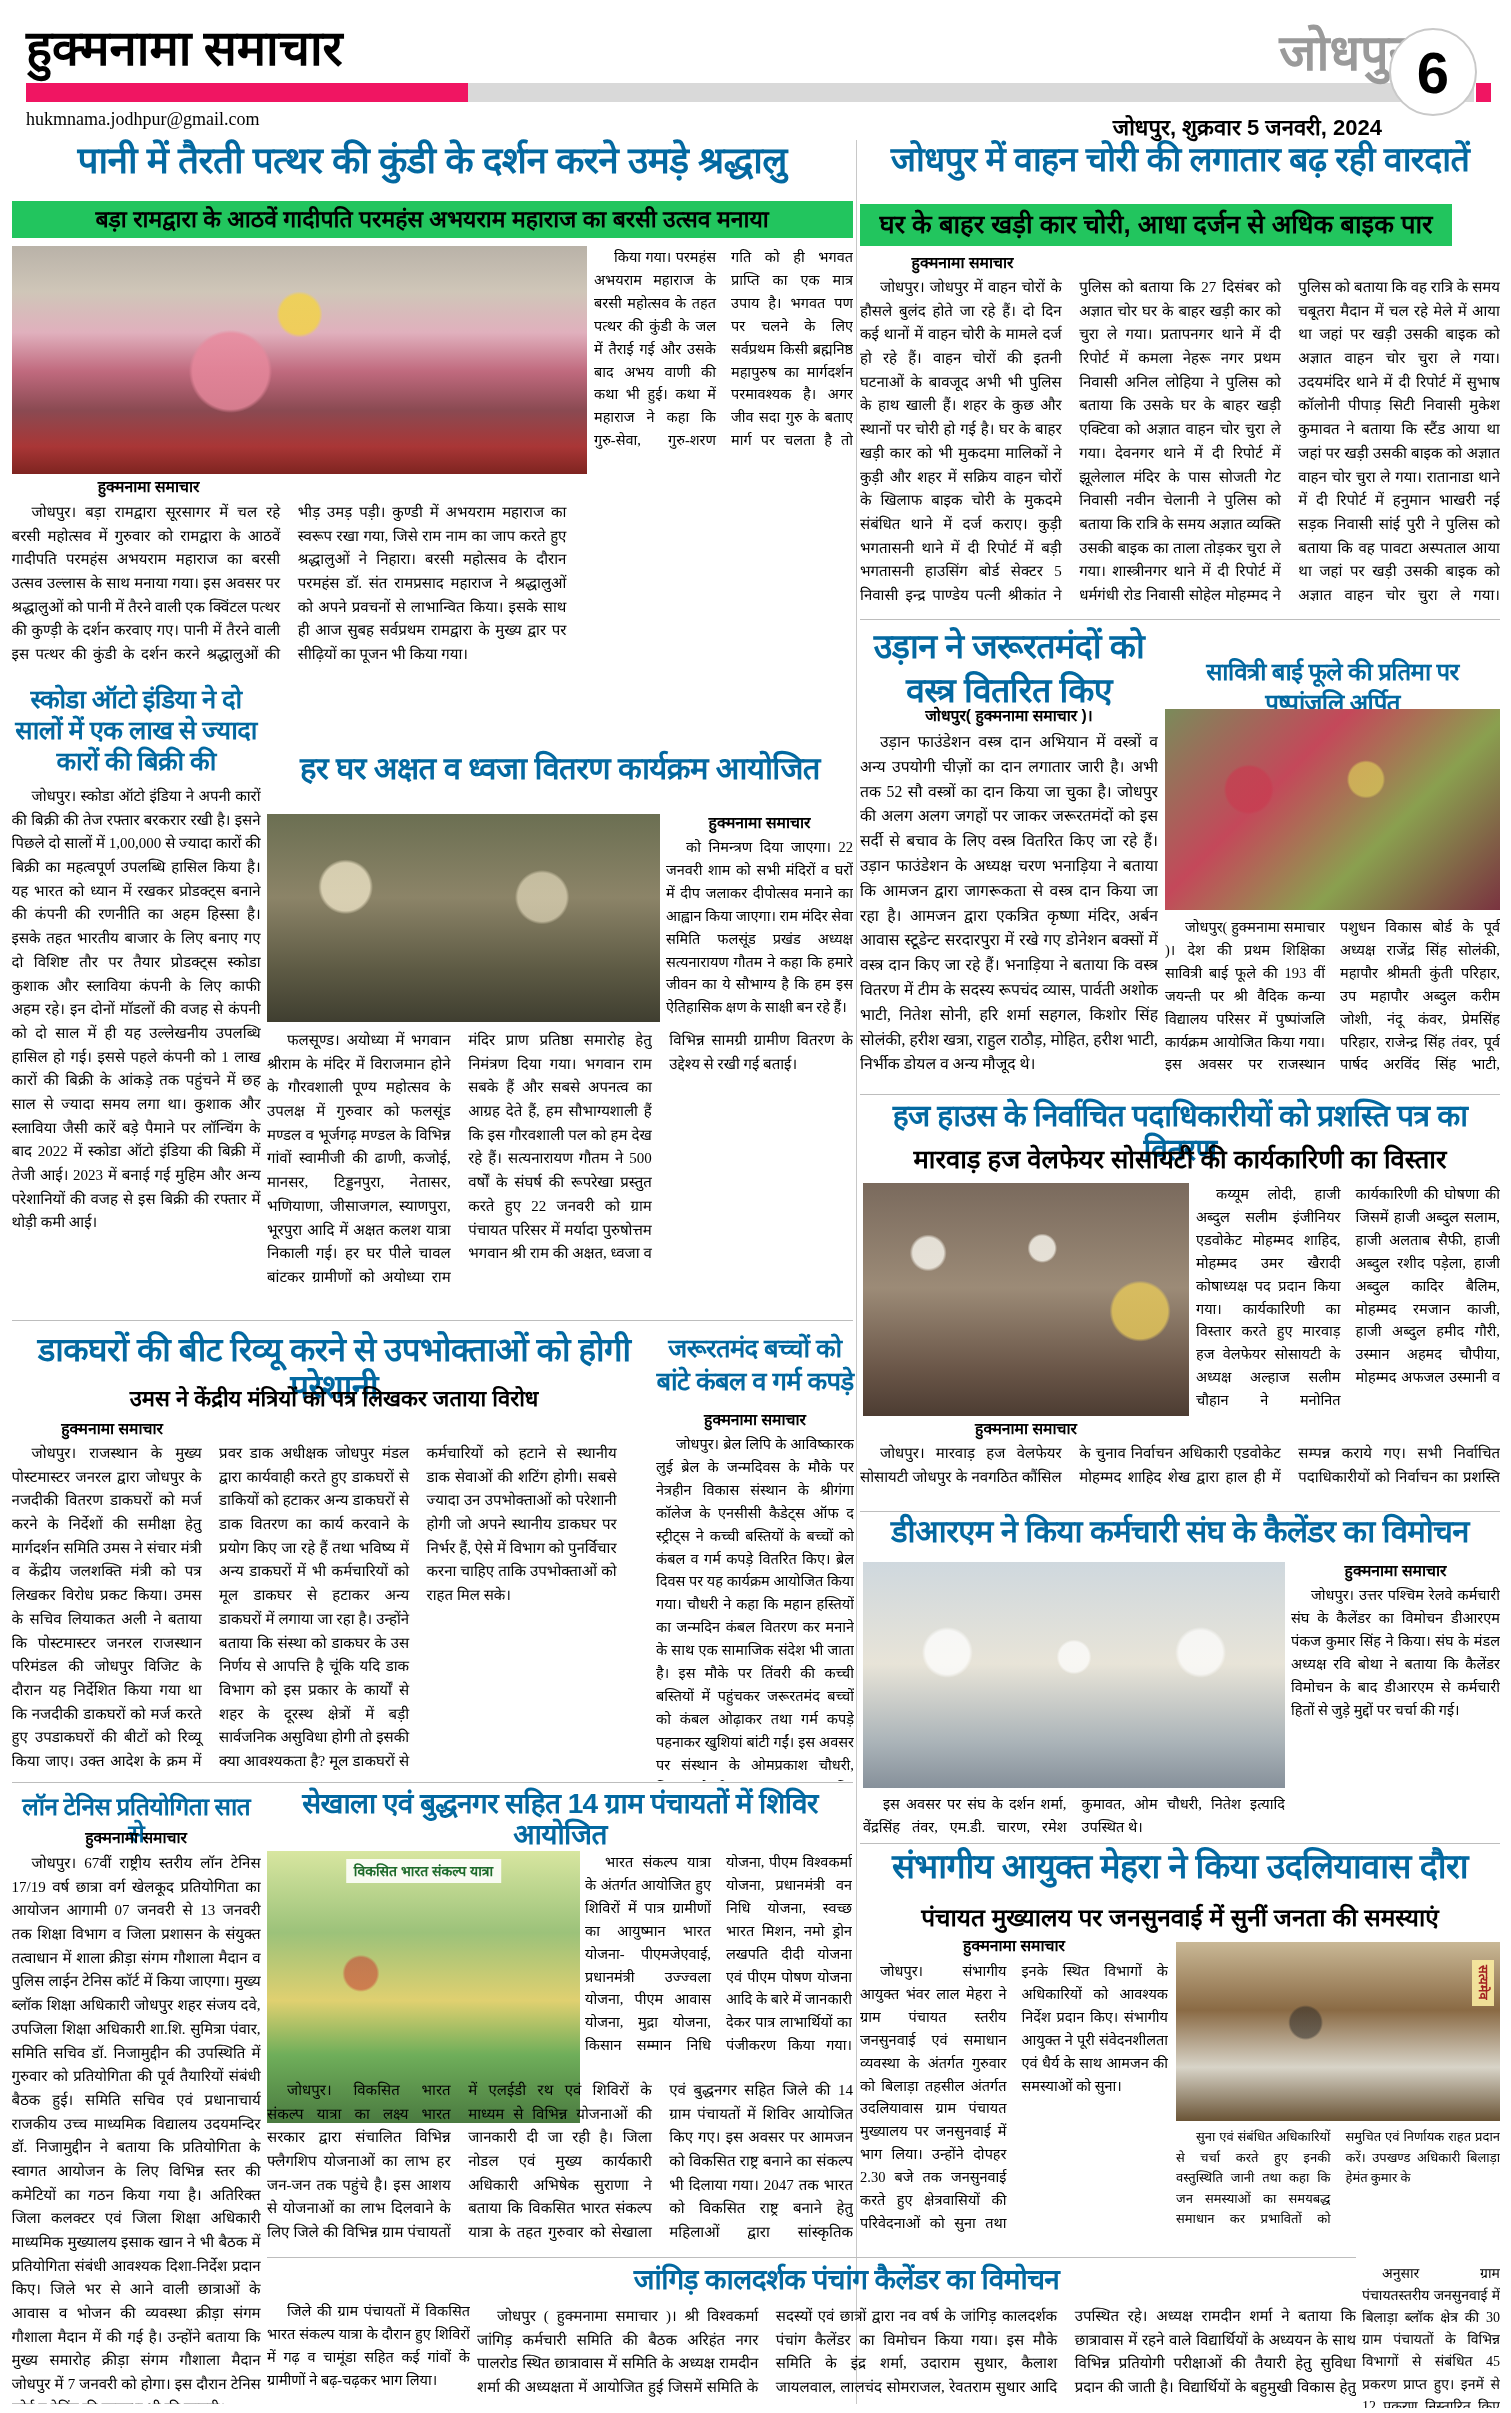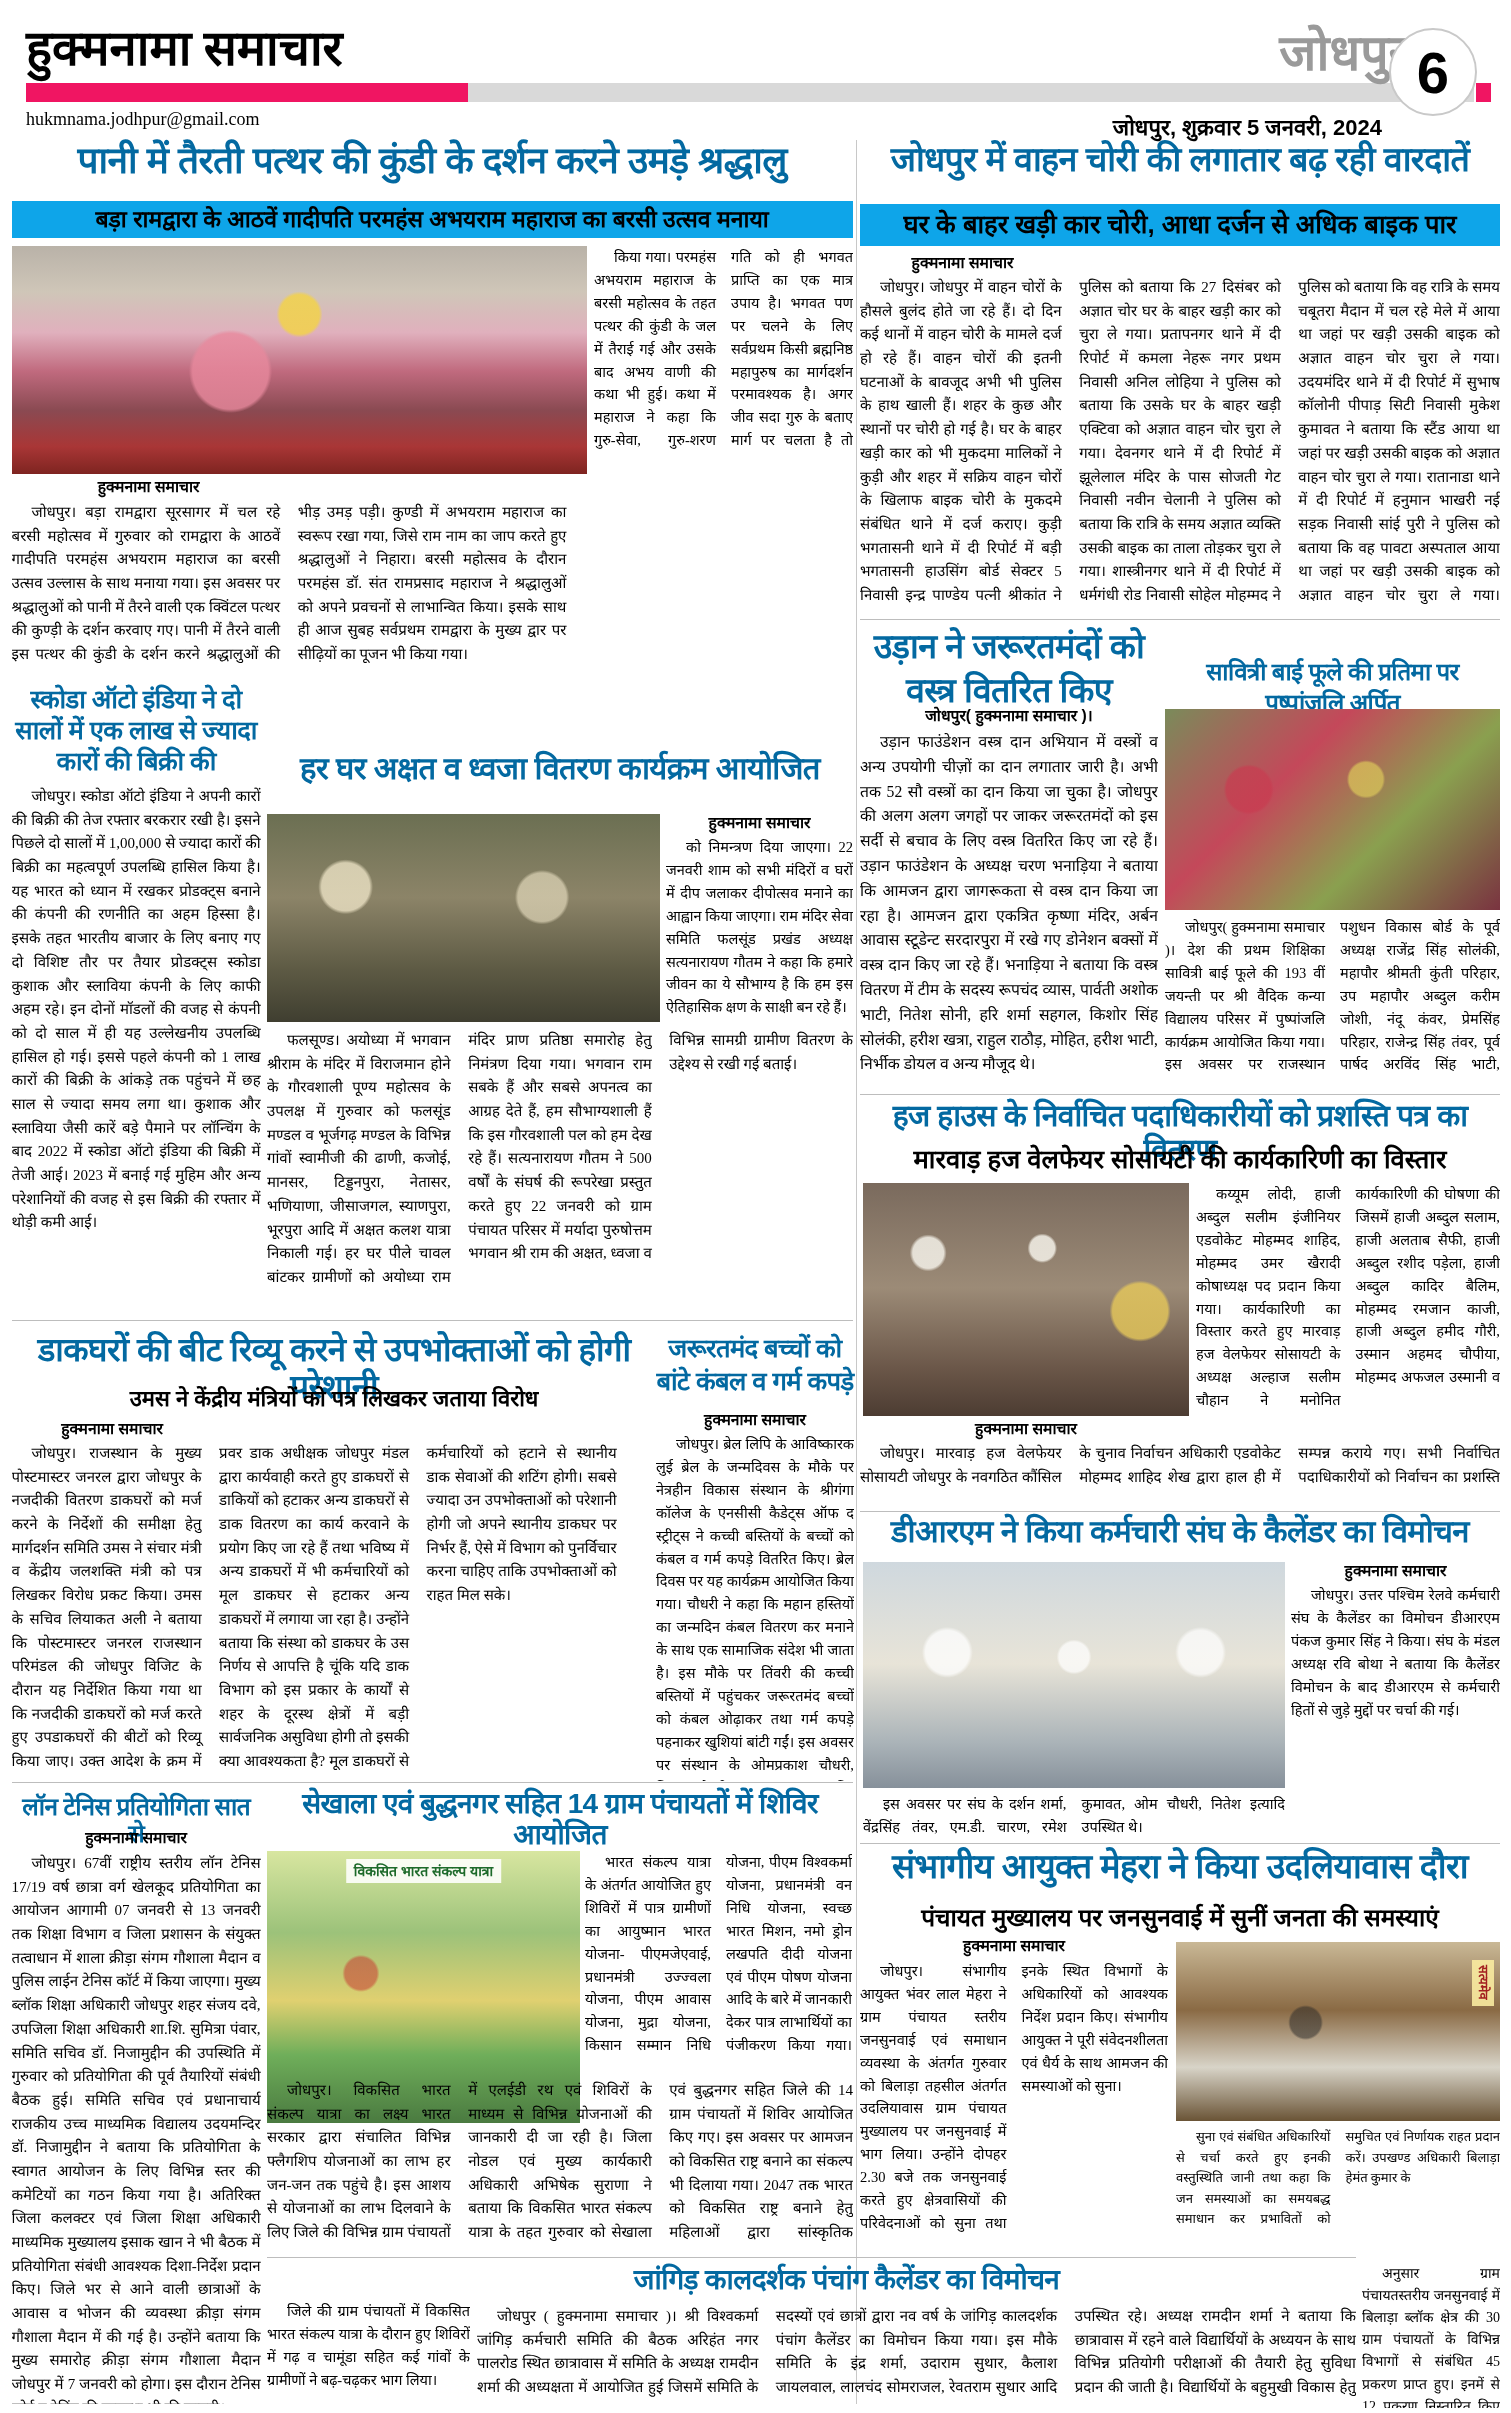--- a/index.html
+++ b/index.html
@@ -1,21 +1,21 @@
 <!DOCTYPE html>
 <html style="font-size:9.3px"><head>
 <meta charset="utf-8">
 <style>
   html,body{margin:0;padding:0;background:#ffffff;}
   #page{position:relative;width:1511px;height:2413px;background:#ffffff;overflow:hidden;
         font-family:"Liberation Serif",serif;color:#000;padding-left:24px;}
   .abs{position:absolute;}
   .hl{font-family:"Liberation Sans",sans-serif;font-weight:700;text-align:center;
       letter-spacing:-0.6px;line-height:1.12;color:#0369a1;}
-  .subbar{background:#0ea5e9;display:flex;align-items:center;justify-content:center;}
+  .subbar{background:#22c55e;display:flex;align-items:center;justify-content:center;}
   .sub{font-family:"Liberation Sans",sans-serif;font-weight:700;text-align:center;line-height:1.15;}
   .byline{font-family:"Liberation Sans",sans-serif;font-weight:700;text-align:center;
           font-size:15.7px;line-height:1.2;}
   .bodytext{font-size:15px;line-height:1.58;text-align:justify;overflow:hidden;
             word-break:break-word;text-indent:20px;}
   .cols2{column-count:2;column-gap:15px;column-fill:auto;}
   .cols3{column-count:3;column-gap:17.5px;column-fill:auto;}
   .photo{position:absolute;overflow:hidden;}
   .rule-v{position:absolute;width:1.2px;background:#c8c8c8;}
   .rule-h{position:absolute;height:0.6px;background:#bdbdbd;}
@@ -116,21 +116,21 @@
   </section>
 
   <div class="rule-h" style="left:267px;top:2257px;width:1089px;"></div>
   <section>
     <div class="abs hl" style="left:477px;top:2264px;width:739px;font-size:28px;">जांगिड़ कालदर्शक पंचांग कैलेंडर का विमोचन</div>
     <div class="abs bodytext cols3" style="left:477px;top:2305px;width:879px;height:102px;">जोधपुर ( हुक्मनामा समाचार )। श्री विश्वकर्मा जांगिड़ कर्मचारी समिति की बैठक अरिहंत नगर पालरोड स्थित छात्रावास में समिति के अध्यक्ष रामदीन शर्मा की अध्यक्षता में आयोजित हुई जिसमें समिति के सदस्यों एवं छात्रों द्वारा नव वर्ष के जांगिड़ कालदर्शक पंचांग कैलेंडर का विमोचन किया गया। इस मौके समिति के इंद्र शर्मा, उदाराम सुथार, कैलाश जायलवाल, लालचंद सोमराजल, रेवतराम सुथार आदि उपस्थित रहे। अध्यक्ष रामदीन शर्मा ने बताया कि छात्रावास में रहने वाले विद्यार्थियों के अध्ययन के साथ विभिन्न प्रतियोगी परीक्षाओं की तैयारी हेतु सुविधा प्रदान की जाती है। विद्यार्थियों के बहुमुखी विकास हेतु प्रेरणादायी संगोष्ठियों के साथ शारीरिक विकास हेतु खेलकूद प्रतियोगिताओं का आयोजन भी किया जाता है।</div>
   </section>
 
   <section>
     <div class="abs hl" style="left:860px;top:140px;width:640px;font-size:34px;">जोधपुर में वाहन चोरी की लगातार बढ़ रही वारदातें</div>
-    <div class="abs subbar" style="left:860px;top:204px;width:640px;height:42px;">
+    <div class="abs subbar" style="left:860px;top:204px;width:592px;height:42px;">
       <div class="sub" style="font-size:25.6px;">घर के बाहर खड़ी कार चोरी, आधा दर्जन से अधिक बाइक पार</div>
     </div>
     <div class="abs byline" style="left:860px;top:254px;width:205px;">हुक्मनामा समाचार</div>
     <div class="abs bodytext cols3" style="left:860px;top:276px;width:640px;height:342px;">जोधपुर। जोधपुर में वाहन चोरों के हौसले बुलंद होते जा रहे हैं। दो दिन कई थानों में वाहन चोरी के मामले दर्ज हो रहे हैं। वाहन चोरों की इतनी घटनाओं के बावजूद अभी भी पुलिस के हाथ खाली हैं। शहर के कुछ और स्थानों पर चोरी हो गई है। घर के बाहर खड़ी कार को भी मुकदमा मालिकों ने कुड़ी और शहर में सक्रिय वाहन चोरों के खिलाफ बाइक चोरी के मुकदमे संबंधित थाने में दर्ज कराए। कुड़ी भगतासनी थाने में दी रिपोर्ट में बड़ी भगतासनी हाउसिंग बोर्ड सेक्टर 5 निवासी इन्द्र पाण्डेय पत्नी श्रीकांत ने पुलिस को बताया कि 27 दिसंबर को अज्ञात चोर घर के बाहर खड़ी कार को चुरा ले गया। प्रतापनगर थाने में दी रिपोर्ट में कमला नेहरू नगर प्रथम निवासी अनिल लोहिया ने पुलिस को बताया कि उसके घर के बाहर खड़ी एक्टिवा को अज्ञात वाहन चोर चुरा ले गया। देवनगर थाने में दी रिपोर्ट में झूलेलाल मंदिर के पास सोजती गेट निवासी नवीन चेलानी ने पुलिस को बताया कि रात्रि के समय अज्ञात व्यक्ति उसकी बाइक का ताला तोड़कर चुरा ले गया। शास्त्रीनगर थाने में दी रिपोर्ट में धर्मगंधी रोड निवासी सोहेल मोहम्मद ने पुलिस को बताया कि वह रात्रि के समय चबूतरा मैदान में चल रहे मेले में आया था जहां पर खड़ी उसकी बाइक को अज्ञात वाहन चोर चुरा ले गया। उदयमंदिर थाने में दी रिपोर्ट में सुभाष कॉलोनी पीपाड़ सिटी निवासी मुकेश कुमावत ने बताया कि स्टैंड आया था जहां पर खड़ी उसकी बाइक को अज्ञात वाहन चोर चुरा ले गया। रातानाडा थाने में दी रिपोर्ट में हनुमान भाखरी नई सड़क निवासी सांई पुरी ने पुलिस को बताया कि वह पावटा अस्पताल आया था जहां पर खड़ी उसकी बाइक को अज्ञात वाहन चोर चुरा ले गया। महामंदिर थाने में दी रिपोर्ट में विश्वकर्मा नगर सैकेंड सरण डेयरी के पास रहने वाले रामप्रसाद ने पुलिस को बताया कि मंडोर मंडी व्यापार संघ कार्यालय के पास खड़ी बाइक अज्ञात व्यक्ति चुरा ले गया। मथानिया थाने में दी रिपोर्ट में नेवरा रोड़ निवासी गंगाराम प्रजापत ने पुलिस को बताया कि रात्रि में घर के बाहर खड़ी बाइक को अज्ञात व्यक्ति चुरा ले गया।</div>
   </section>
 
   <div class="rule-h" style="left:860px;top:619px;width:640px;"></div>
   <section>
     <div class="abs hl" style="left:860px;top:624px;width:298px;font-size:34px;line-height:1.3;">उड़ान ने जरूरतमंदों को वस्त्र वितरित किए</div>
     <div class="abs byline" style="left:860px;top:707px;width:298px;">जोधपुर( हुक्मनामा समाचार )।</div>

